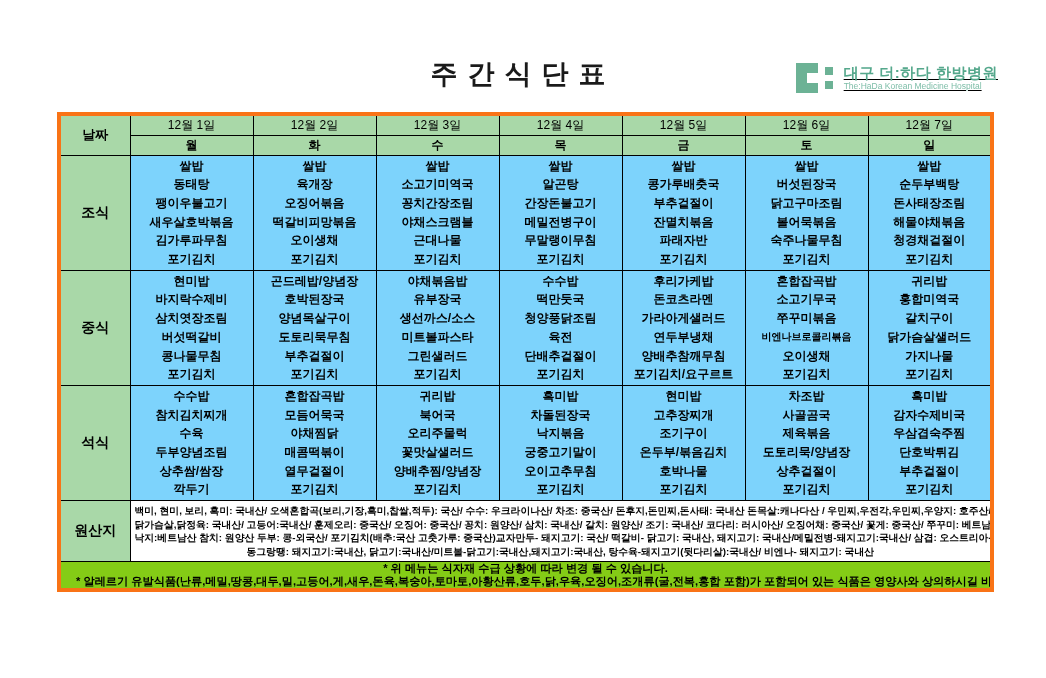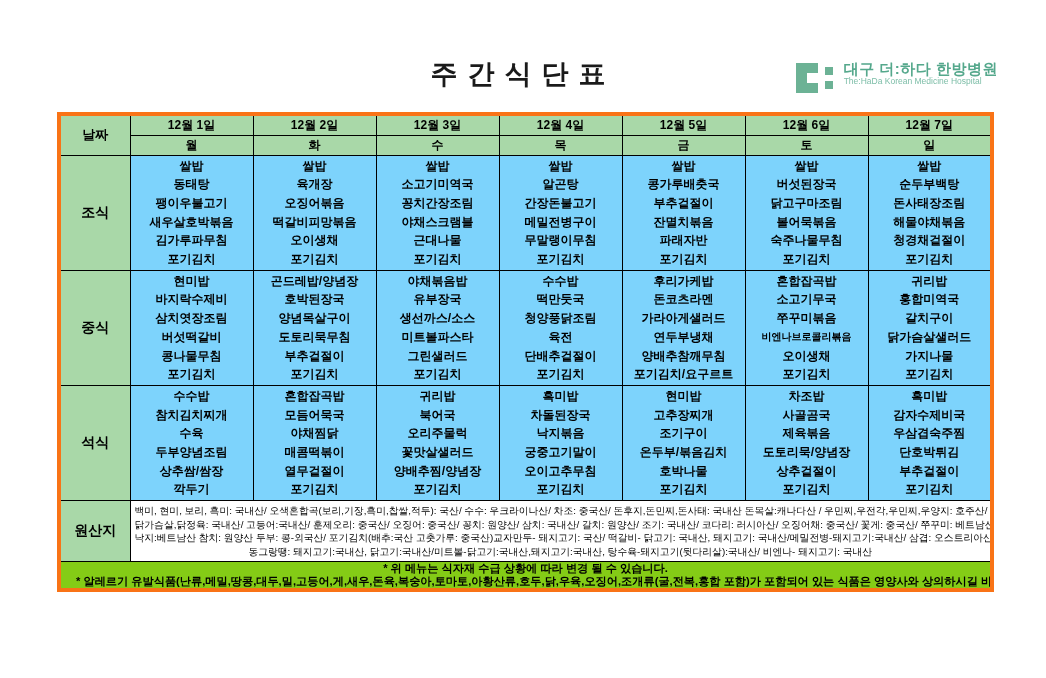--- a/index.html
+++ b/index.html
@@ -12,46 +12,46 @@
   }
   .header { position:relative; height:112px; }
   .title {
     position:absolute; left:0; right:0; top:56px;
     text-align:center;
     font-size:27px; font-weight:700; letter-spacing:10px;
     color:#1a1a1a;
   }
   .logo {
     position:absolute; top:60px; right:48px;
-    display:flex; align-items:flex-start; gap:8px;
+    display:flex; align-items:center; gap:8px;text-decoration:underline;
   }
   .logo-icon { width:40px; height:36px; }
   .logo-text { display:flex; flex-direction:column; line-height:1.15; }
   .logo-ko { font-size:15px; font-weight:700; color:#55a88c; letter-spacing:0.5px; }
   .logo-en { font-size:8.5px; font-weight:400; color:#7cbda7; }
 
   table.menu {
     position:absolute; top:112px; left:57px;
     width:933px; border-collapse:collapse; table-layout:fixed;
     border:4px solid #f97316;
   }
   table.menu td {
     border:1px solid #000;
     text-align:center; vertical-align:middle;
     overflow:hidden;
   }
   td.green { background:#a9d8a8; font-weight:700; font-size:13px; }
-  td.date-cell { height:21px; font-weight:700; font-size:12px; background:#a9d8a8; }
+  td.date-cell { height:21px; font-weight:400; font-size:12px; background:#a9d8a8; }
   td.weekday-cell { height:20px; font-weight:700; font-size:12px; background:#a9d8a8; }
   td.meal-label { font-size:14px; }
   td.menu-cell { height:114px; background:#7dd3fc; padding:1px 0; }
   .menu-item { font-size:12px; font-weight:700; line-height:18.7px; white-space:nowrap; }
   .menu-item.sm { font-size:10px; }
   td.origin-cell { height:61px; padding:2px 4px; background:#fff; }
-  .origin-line { font-size:9.8px; font-weight:400; line-height:13.5px; white-space:nowrap; }
+  .origin-line { font-size:9.8px; font-weight:700; line-height:13.5px; white-space:nowrap; }
   td.notes-cell { height:26px; background:#84cc16; padding:0 15px; }
   .note-line { font-size:11.2px; font-weight:700; line-height:13px; white-space:nowrap; }
 </style>
 </head>
 <body>
 
 <div class="header">
   <div class="title">주간식단표</div>
   <div class="logo">
     <svg class="logo-icon" viewBox="0 0 40 36" xmlns="http://www.w3.org/2000/svg">

